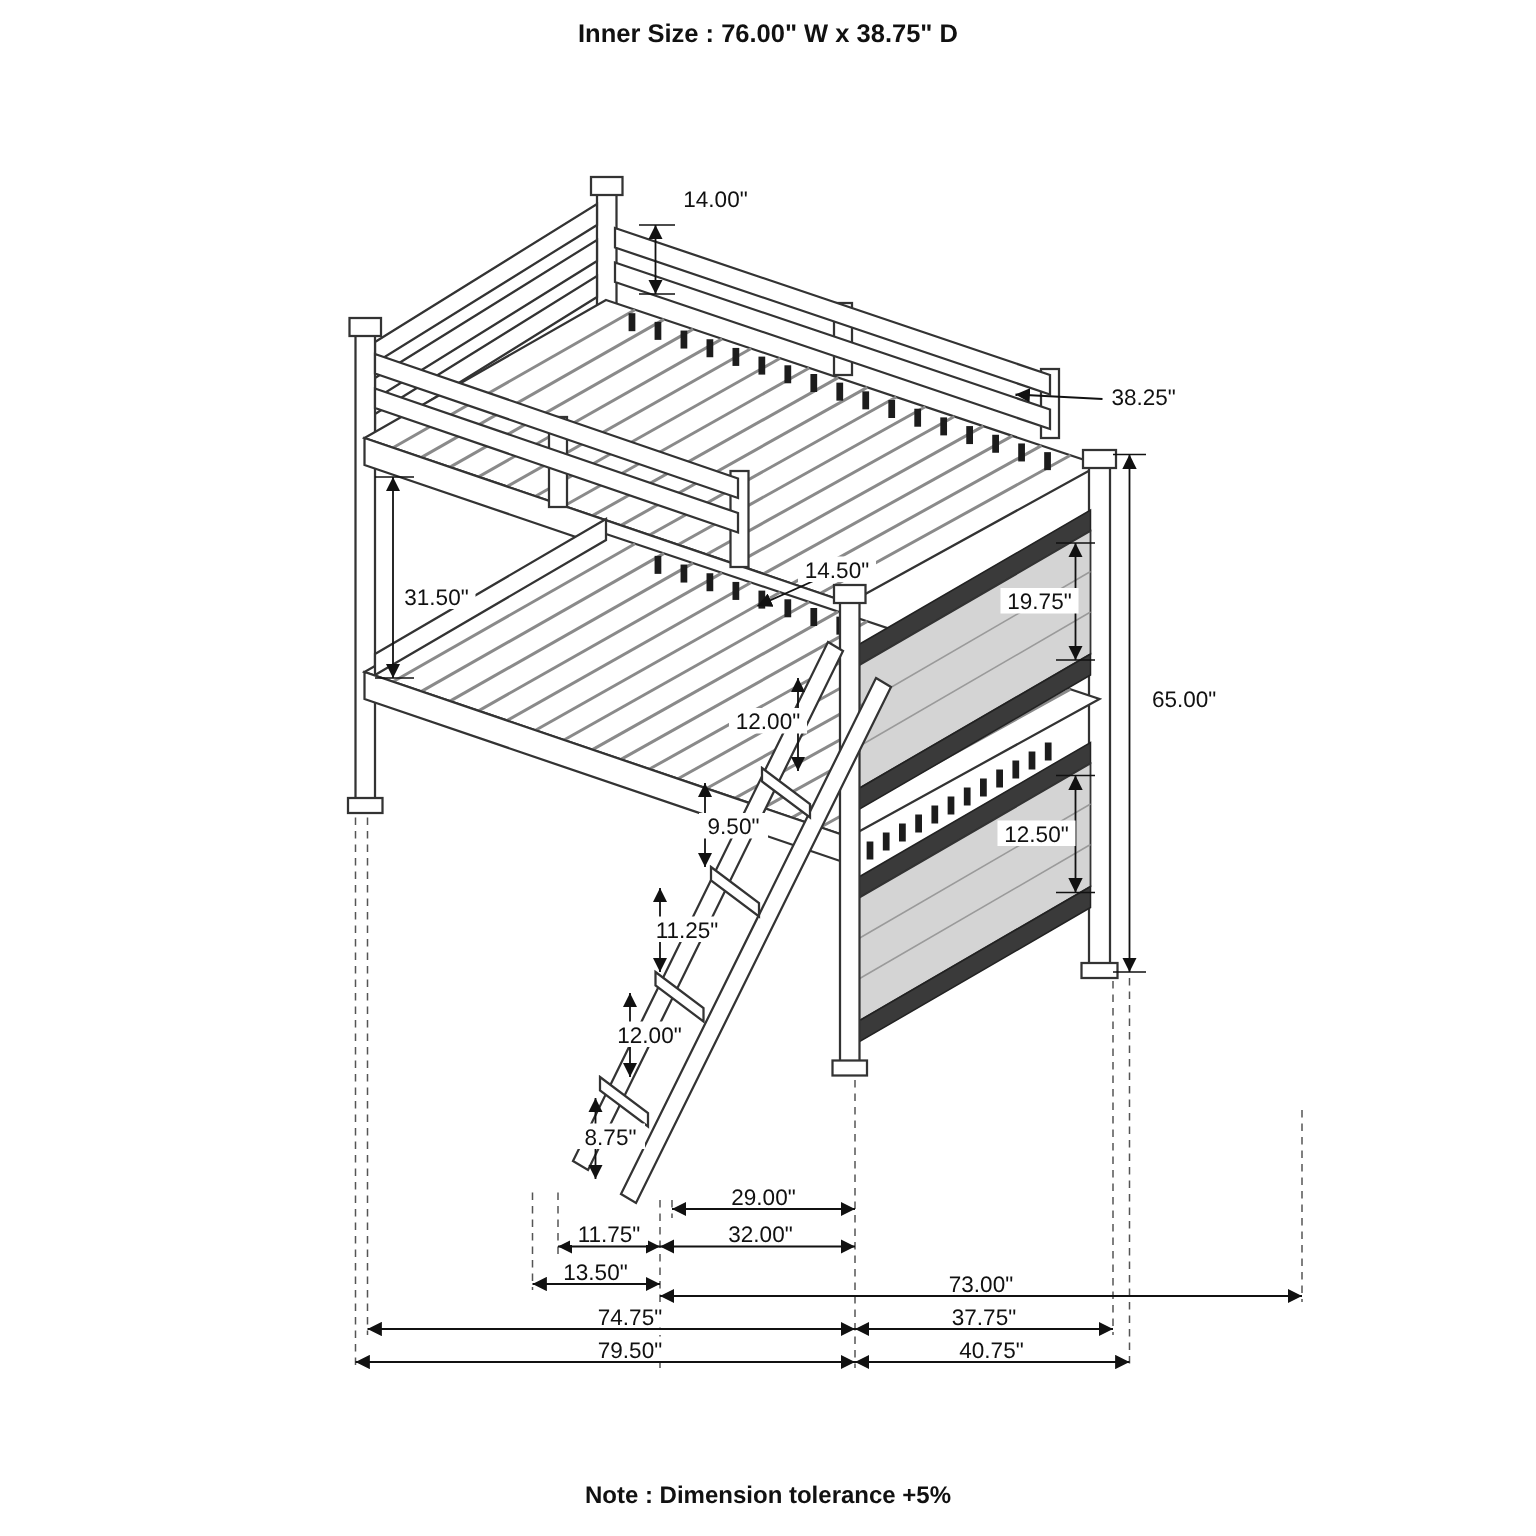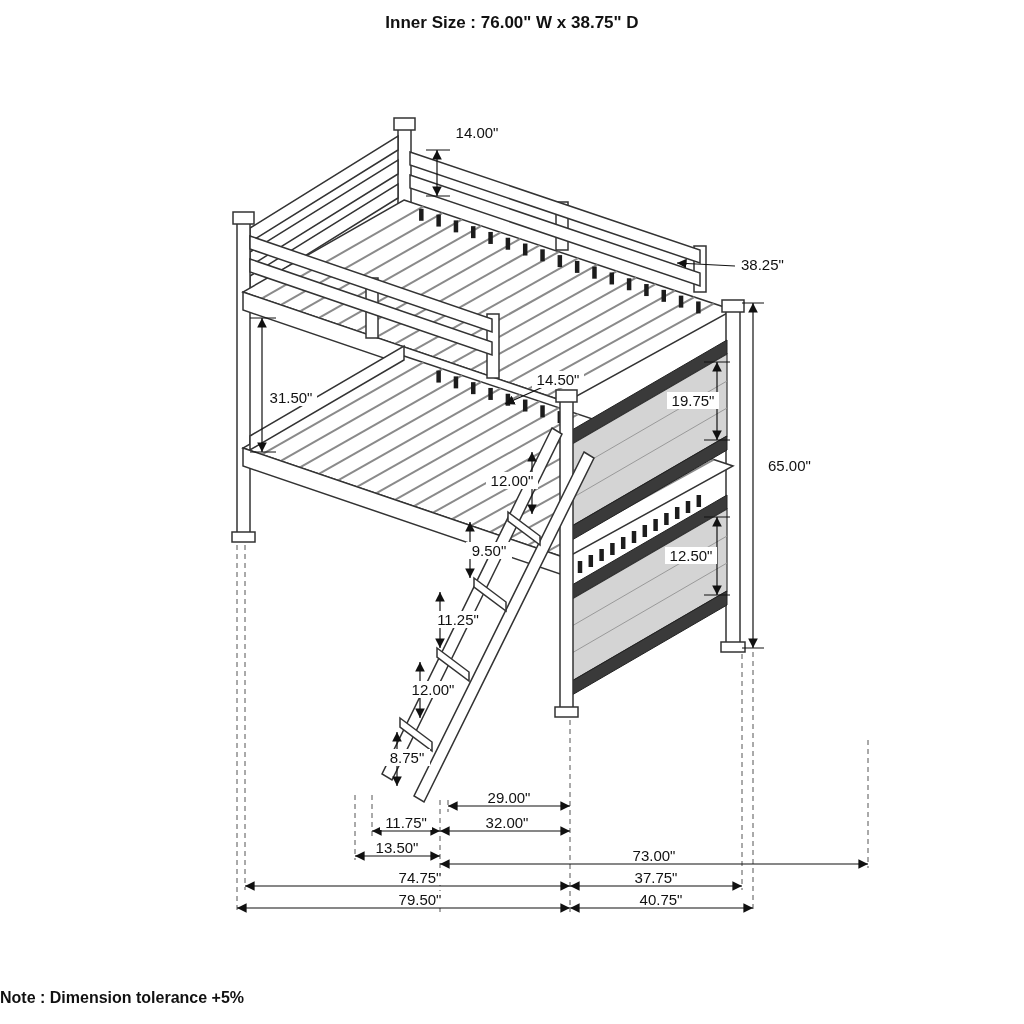--- a/index.html
+++ b/index.html
@@ -1,19 +1,19 @@
 <!DOCTYPE html>
 <html><head>
 <meta charset="utf-8">
 <style>
   html,body{margin:0;padding:0;background:#ffffff;width:1024px;height:1024px;overflow:hidden;
             font-family:"Liberation Sans",sans-serif;}
   .title{position:absolute;top:13px;left:0;width:1024px;text-align:center;
          font-size:17px;font-weight:bold;color:#111;}
-  .note{position:absolute;top:989px;left:0;width:1024px;text-align:left;
+  .note{position:absolute;top:989px;left:0;width:1024px;text-align:center;
         font-size:16px;font-weight:bold;color:#111;}
   svg{position:absolute;top:0;left:0;display:block;}
   svg text{font-family:"Liberation Sans",sans-serif;font-size:15px;fill:#111;}
   .frame{fill:#ffffff;stroke:#333;stroke-width:1.5;}
   .dark{fill:#3a3a3a;stroke:#222;stroke-width:1;}
   .panelbody{fill:#d4d4d4;stroke:#333;stroke-width:1.2;}
   .dim{stroke:#111;stroke-width:1.2;fill:none;}
   .tick{stroke:#111;stroke-width:1;}
   .ext{stroke:#555;stroke-width:1;stroke-dasharray:5 4;}
   .lblbg{fill:#ffffff;}

